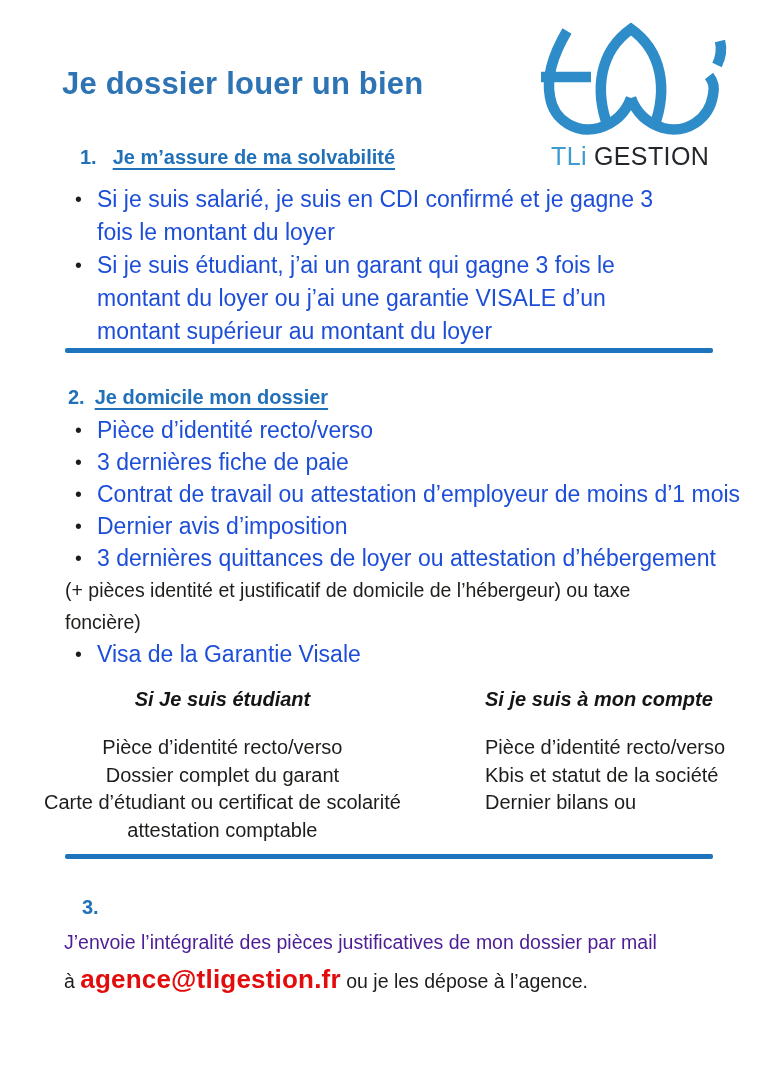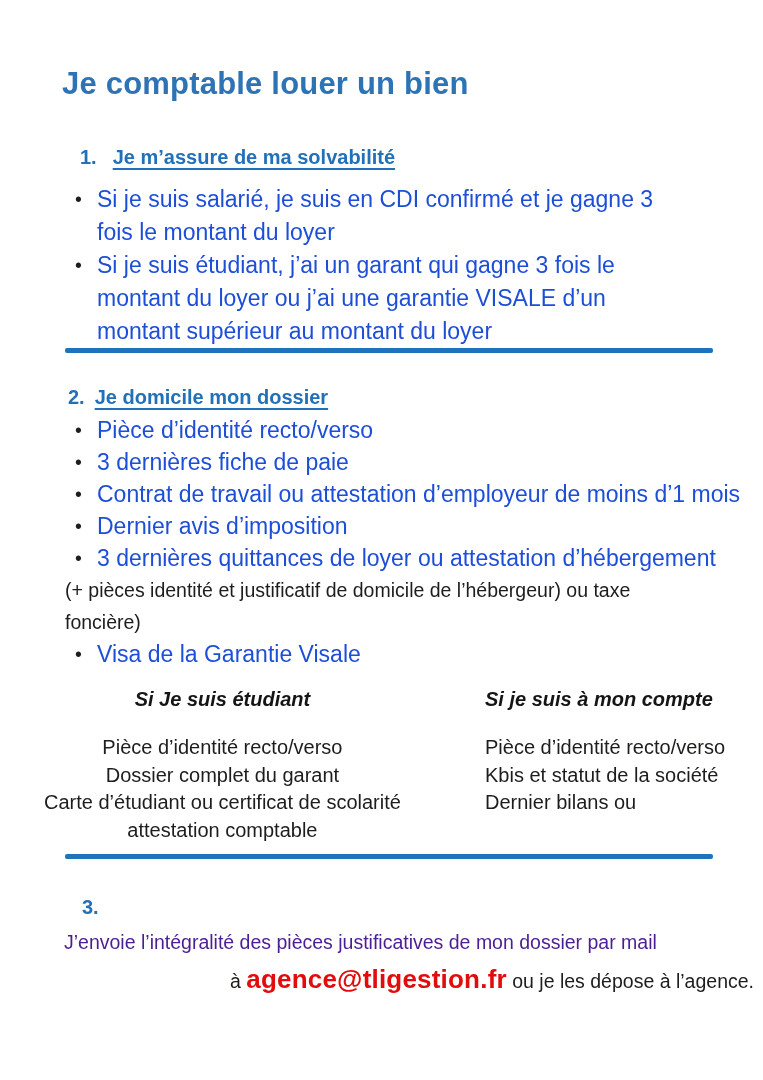--- a/index.html
+++ b/index.html
@@ -86,33 +86,52 @@
   }
   #col-self .col-heading { }
   .col-lines { margin-top:23px; }
   .col-lines div {
     font-size:20px; line-height:27.5px; color:#1d1d1b; white-space:nowrap;
   }
 
   
   .send-body { position:absolute; left:64px; top:927px; width:690px; }
   .send-line1 { font-size:19.5px; line-height:30px; color:#4c1d95; white-space:nowrap; }
-  .send-line2 { margin-top:7px; font-size:19.5px; color:#1d1d1b; white-space:nowrap;text-align:right; }
+  .send-line2 { margin-top:7px; font-size:19.5px; color:#1d1d1b; white-space:nowrap; }
   .email-link {
     font-size:26px; font-weight:700; color:#e30c0c;
     text-decoration:none; letter-spacing:0.2px;
   }
 </style>
 </head>
 <body>
 
 <div class="page">
 
-  <div class="doc-title">Je comptable louer un bien</div>
+  <div class="doc-title">Je dossier louer un bien</div>
 
+  <div class="logo-box">
+    <svg class="logo-glyph" width="200" height="120" viewBox="0 0 200 120" fill="none">
+      <g stroke="#2e8dc8" stroke-width="10.5" fill="none">
+
+        <path d="M 7,57 L 57,57"></path>
+
+        <path d="M 33,11 C 20,33 12,57 16,77 C 20,101 43,114 65,108 C 81,103 92,92 97,78"></path>
+
+        <path d="M 74,107 C 60,69 66,31 97,9 C 128,31 134,69 120,107" stroke-linejoin="miter"></path>
+
+        <path d="M 97,78 C 102,92 113,103 129,108 C 152,114 175,100 179,75 C 181,66 179,61 175,56"></path>
+
+        <path d="M 183,45 C 187,37 188,29 186,21"></path>
+      </g>
+    </svg>
+    <div class="logo-wordmark">
+      <span class="logo-blue">TLi</span><span class="logo-dark">GESTION</span>
+    </div>
+  </div>
 
   <div class="sec-heading" id="h1">
     <span class="num">1.</span>
     <span class="txt">Je m’assure de ma solvabilité</span>
   </div>
 
   <ul class="bullets" id="list1">
     <li>Si je suis salarié, je suis en CDI confirmé et je gagne 3 fois le montant du loyer</li>
     <li>Si je suis étudiant, j’ai un garant qui gagne 3 fois le montant du loyer ou j’ai une garantie VISALE d’un montant supérieur au montant du loyer</li>
   </ul>

